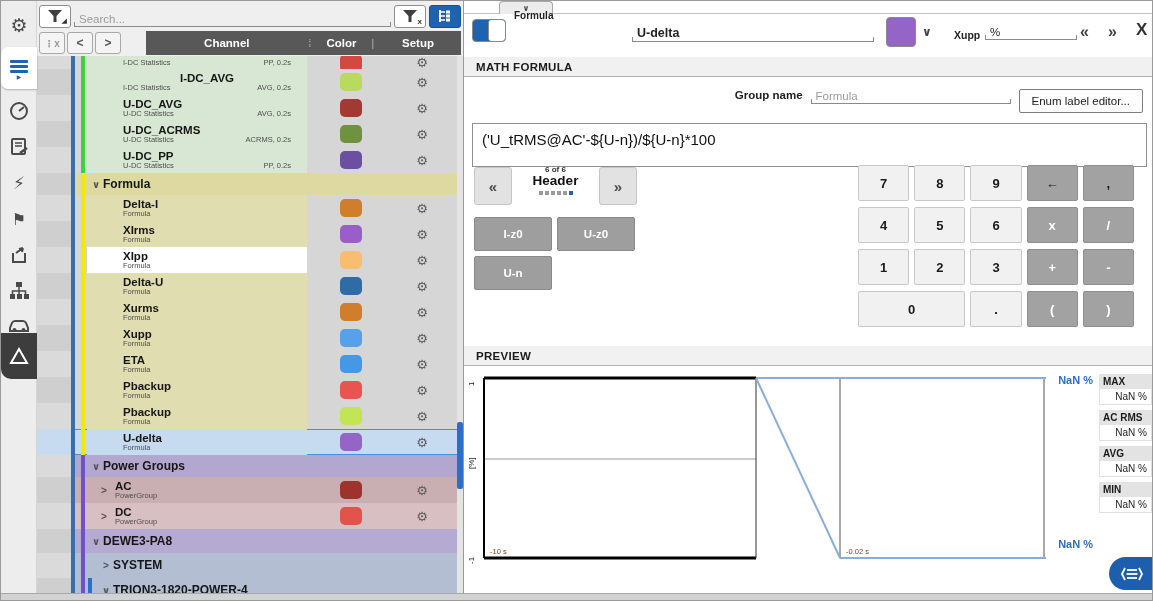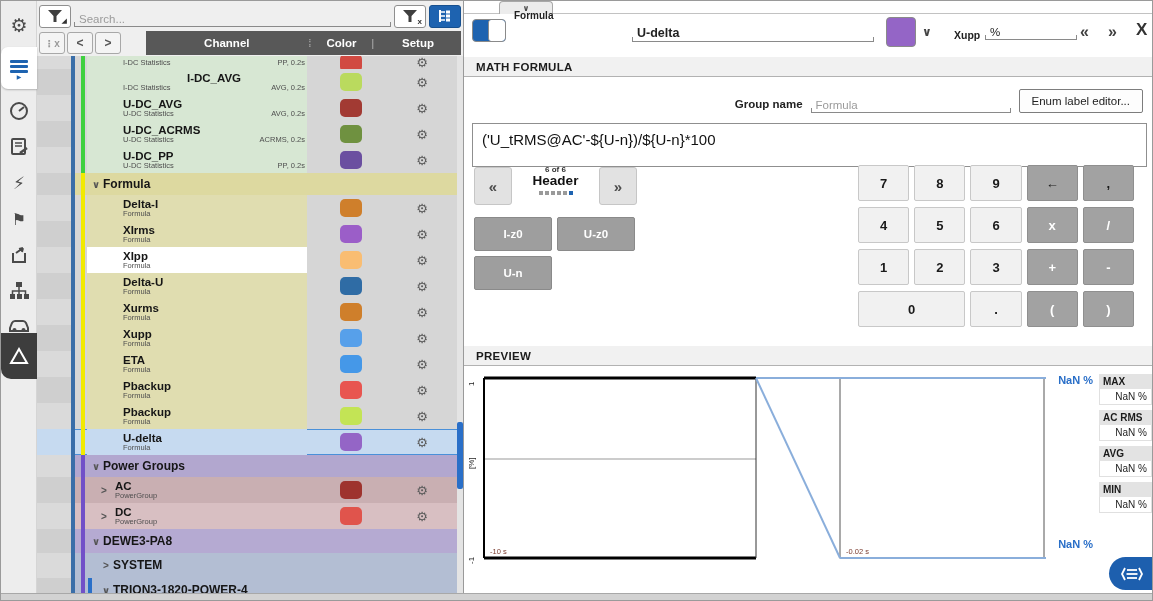--- a/index.html
+++ b/index.html
@@ -50,21 +50,21 @@
   .rows{position:relative;}
   .lrow{position:relative;display:flex;align-items:stretch;height:26px;background:#d6d6d6;}
   .lrow:nth-child(odd) .numcol{background:#dadada;}
   .lrow:nth-child(even) .numcol{background:#cfcfcf;}
   .numcol{width:34px;flex:0 0 34px;}
   .railgap{width:16px;flex:0 0 16px;}
   .grail{position:absolute;left:44px;top:0;bottom:0;width:4px;z-index:4;}
   .grail.r2{left:51px;}
   .namezone{flex:0 0 220px;display:flex;align-items:center;overflow:hidden;}
   .expander{width:14px;font-size:10px;font-weight:bold;color:#555;text-align:center;flex:0 0 14px;}
-  .ntext{flex:1;display:flex;flex-direction:column;justify-content:center;line-height:1.05;overflow:hidden;padding-right:2px;}
+  .ntext{flex:1;display:flex;flex-direction:column;justify-content:center;line-height:1.05;overflow:hidden;padding-right:16px;}
   .nm{font-size:11.5px;font-weight:bold;color:#161616;white-space:nowrap;}
   .subline{display:flex;justify-content:space-between;font-size:7.5px;color:#4e4e4e;}
   .chipcol{flex:0 0 74px;display:flex;align-items:center;justify-content:center;padding-left:14px;}
   .chip{width:22px;height:18px;border-radius:5px;}
   .gearcol{flex:0 0 82px;display:flex;align-items:center;justify-content:center;}
   .gear{font-size:13px;color:#5c5c5c;font-family:"DejaVu Sans",sans-serif;}
   .lrow.partial{height:13px;}
   .lrow.chan .expander{visibility:hidden;}
   .lrow.chan .namezone{padding-left:0;}
   .lrow.chan .ntext{margin-left:22px;}
@@ -94,21 +94,21 @@
   .name-wrap{left:168px;top:24px;width:242px;}
   .unit-wrap{left:521px;top:24px;width:92px;}
   .swatch{position:absolute;left:422px;top:16px;width:30px;height:30px;border-radius:4px;border:1px solid #8a8a8a;}
   .swatch-caret{position:absolute;left:458px;top:24px;font-size:12px;font-weight:bold;color:#444;}
   .unit-label{position:absolute;left:490px;top:28px;font-size:10.5px;font-weight:bold;color:#222;}
   .navg{position:absolute;top:22px;font-size:16px;font-weight:bold;color:#3f3f3f;cursor:default;}
   .closex{position:absolute;left:672px;top:19px;font-size:17px;font-weight:bold;color:#333;}
 
   .sechdr{position:absolute;left:0;width:691px;height:20px;background:#f1f1f1;border-bottom:1px solid #b2b2b2;
           display:flex;align-items:center;padding-left:12px;font-size:11.5px;font-weight:bold;color:#1c1c1c;letter-spacing:.3px;}
-  .gname-row{position:absolute;left:0;top:88px;width:679px;display:flex;align-items:flex-end;justify-content:flex-end;gap:8px;}
+  .gname-row{position:absolute;left:0;top:88px;width:679px;display:flex;align-items:flex-start;justify-content:flex-end;gap:8px;}
   .gname-label{font-size:11.5px;font-weight:bold;color:#222;padding-bottom:3px;}
   .gname-wrap{width:200px;display:flex;align-items:flex-end;}
   .enum-btn{height:24px;background:#fdfdfd;border:1px solid #7d7d7d;border-radius:2px;font-size:11.5px;color:#222;
             display:flex;align-items:center;padding:0 12px;}
   .formula-box{position:absolute;left:8px;top:122px;width:675px;height:44px;border:1px solid #8f8f8f;background:#fff;
                font-size:15px;color:#111;padding:7px 9px;}
 
   .pager-prev,.pager-next{position:absolute;top:166px;width:38px;height:38px;background:#e2e2e2;border:1px solid #c6c6c6;border-radius:3px;
                display:flex;align-items:center;justify-content:center;font-size:15px;font-weight:bold;color:#4d4d4d;}
   .pager-prev{left:10px;} .pager-next{left:135px;}

